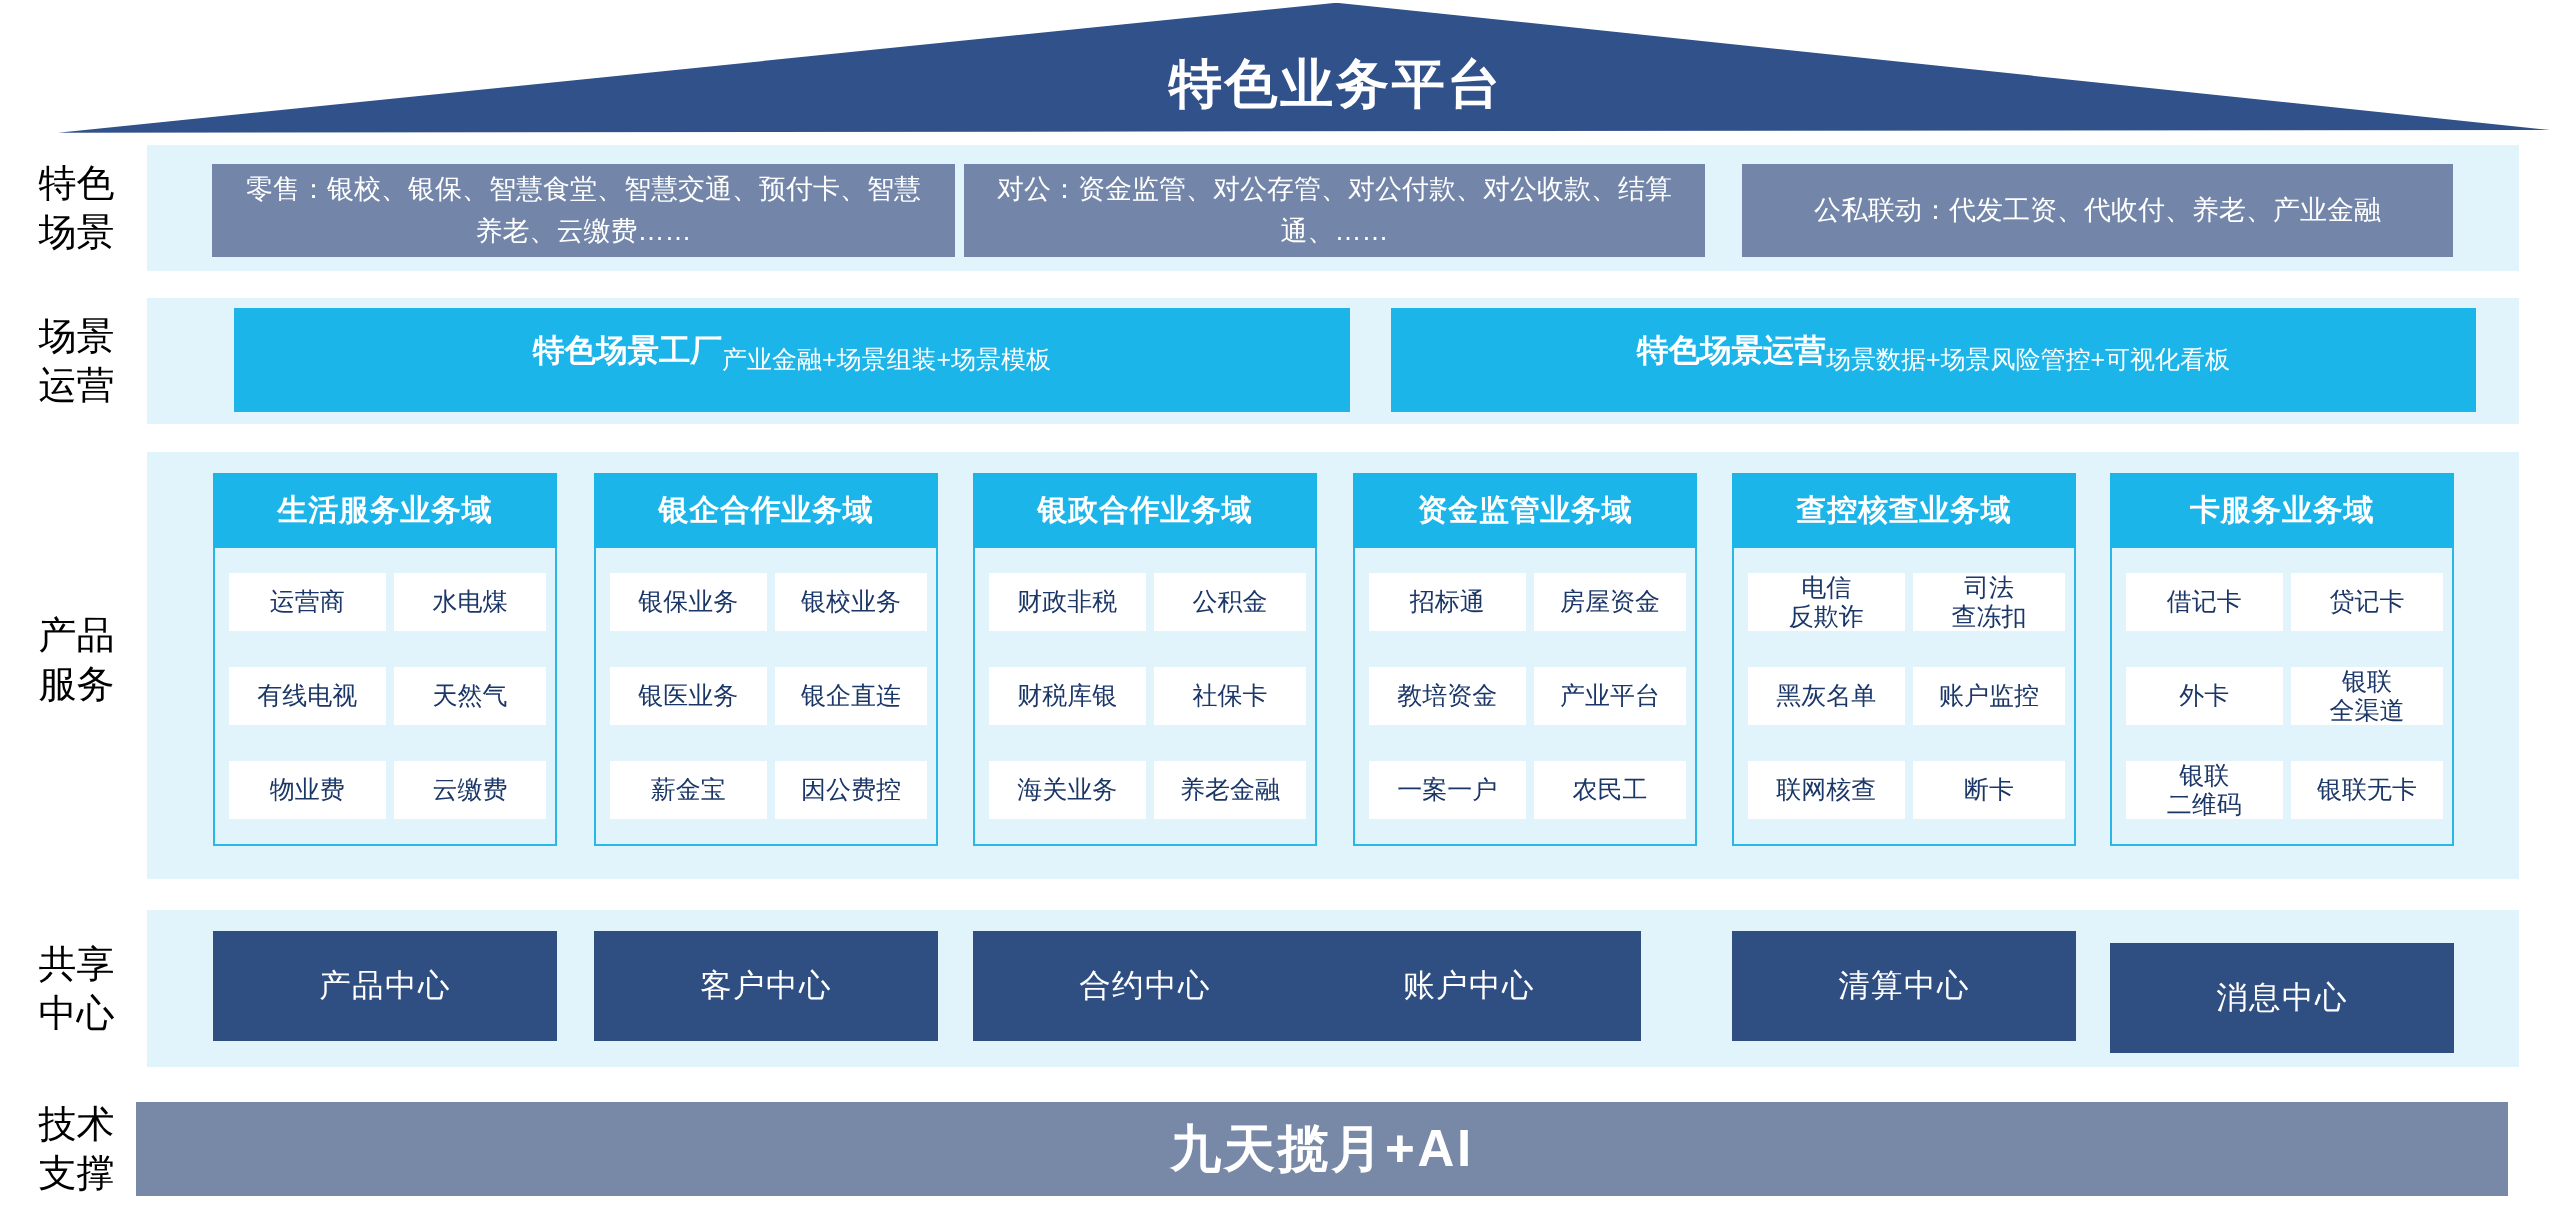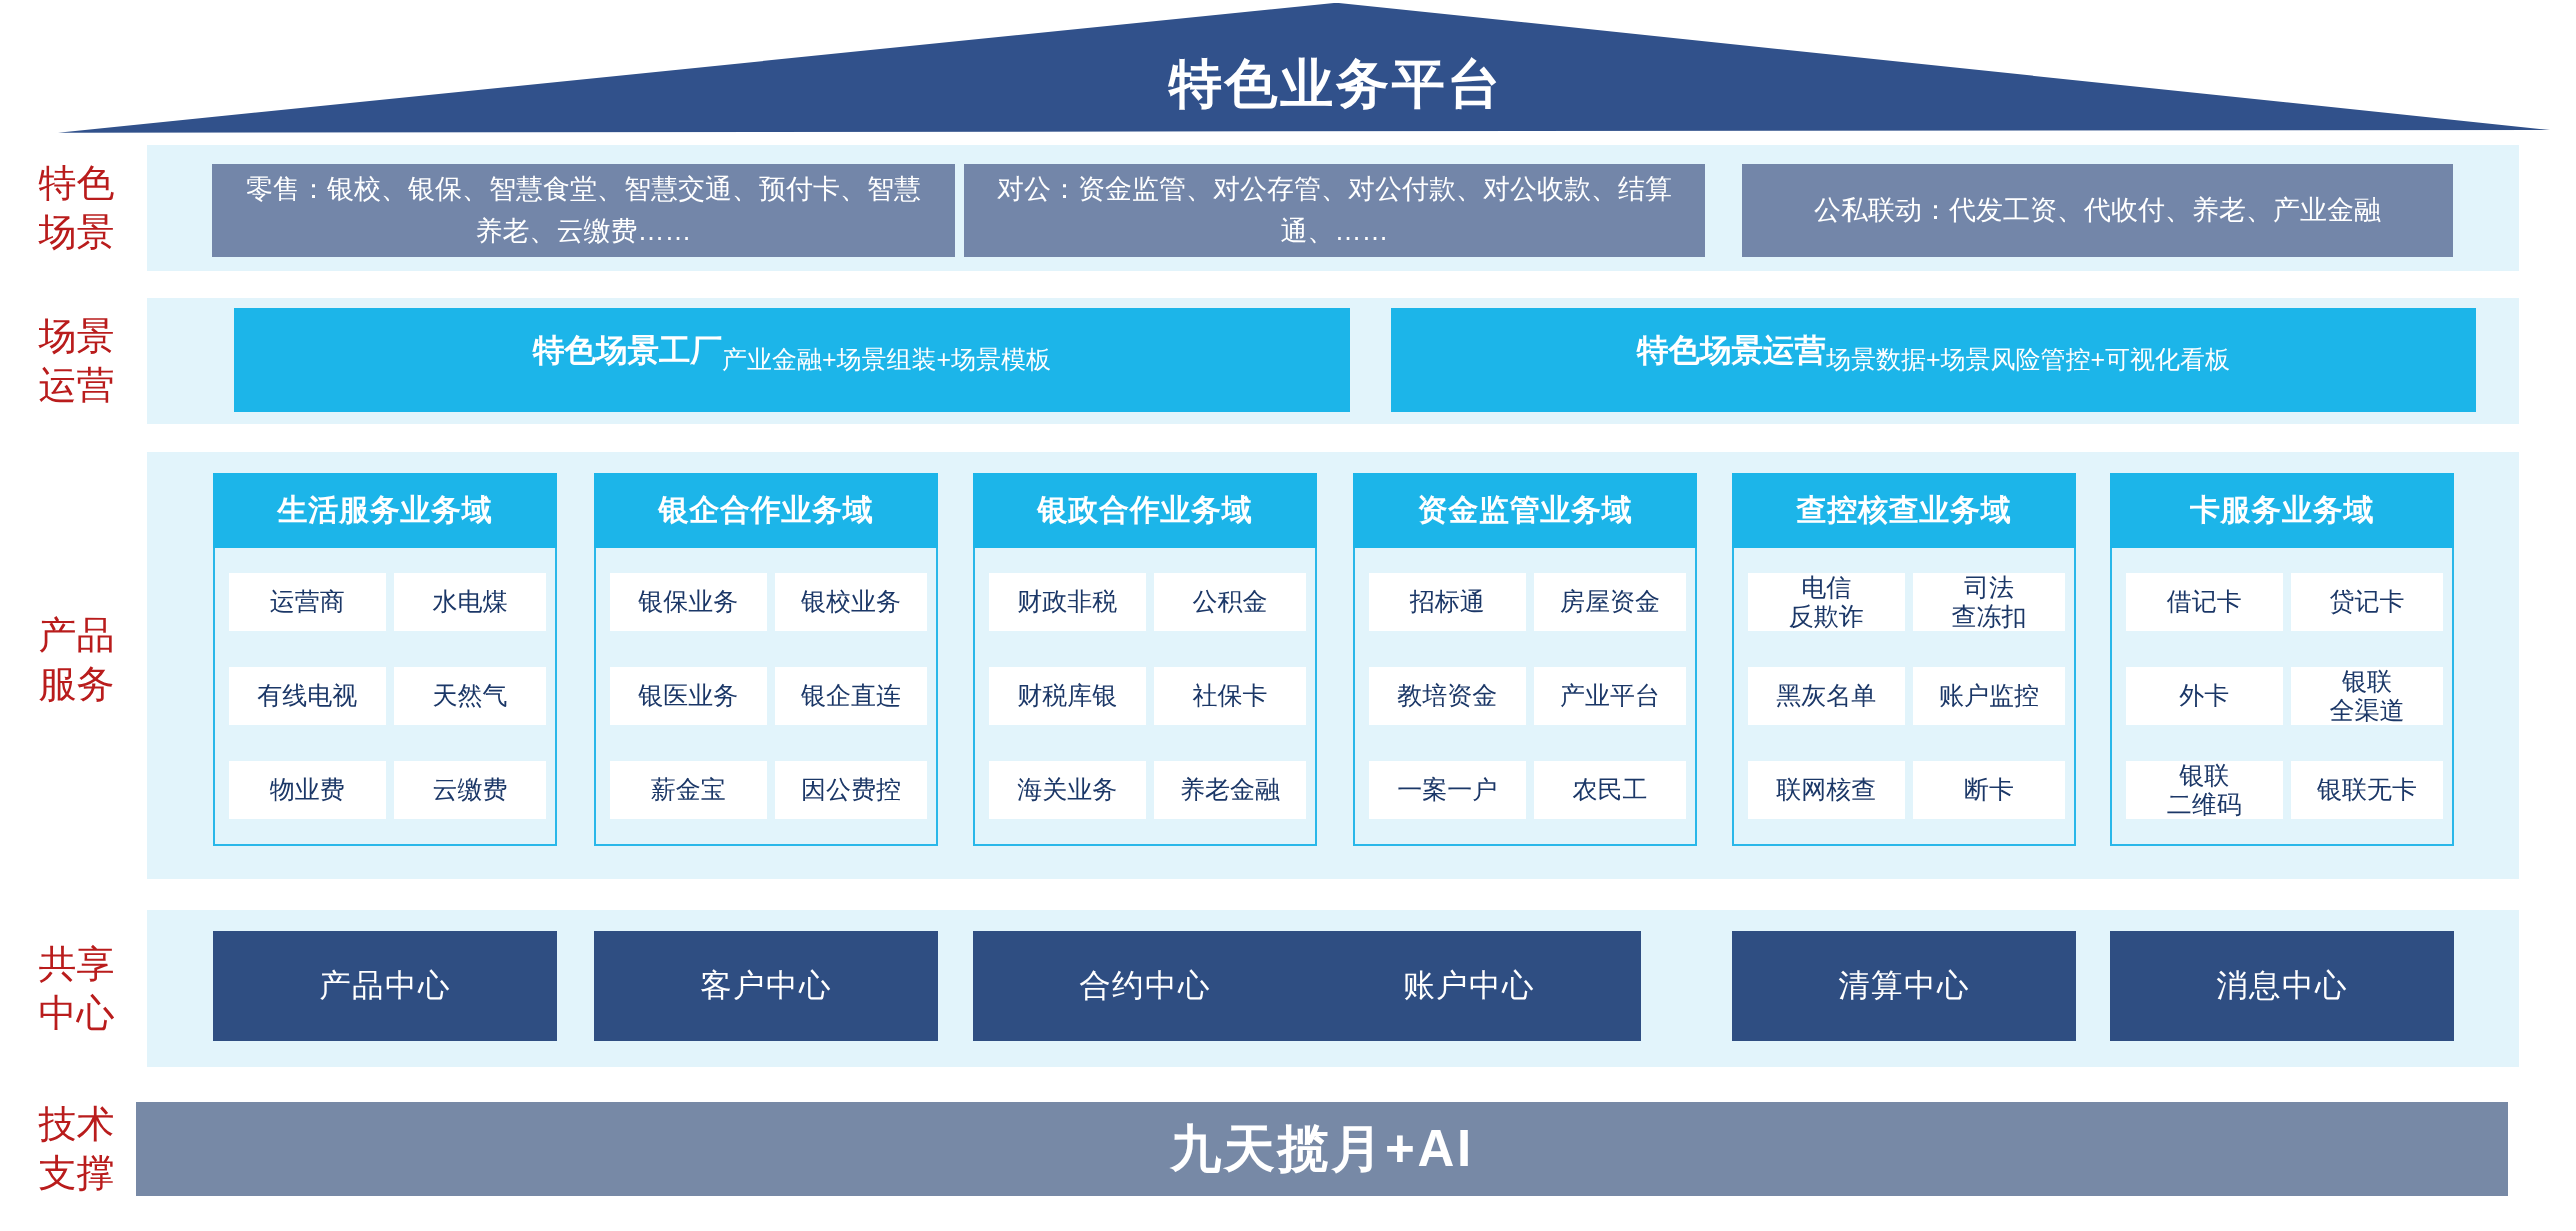--- a/index.html
+++ b/index.html
@@ -6,21 +6,21 @@
   #page{position:relative;width:2576px;height:1204px;background:#ffffff;overflow:hidden;
         font-family:"Liberation Sans",sans-serif;}
 
   
   .roof{position:absolute;left:58px;top:2.7px;width:2492px;height:134px;background:#31518B;
         clip-path:polygon(0% 97%,51.3% 0%,100% 95%);}
   .rooftitle{position:absolute;left:1336px;top:49px;transform:translateX(-50%);
         color:#ffffff;font-size:53px;font-weight:bold;letter-spacing:2.7px;white-space:nowrap;}
 
   
-  .sidelabel{position:absolute;left:15px;width:123px;color:#b91c1c;font-size:38px;
+  .sidelabel{position:absolute;left:15px;width:123px;color:#000000;font-size:38px;
         line-height:1.28;text-align:center;white-space:pre-line;}
 
   
   .band{position:absolute;left:147px;width:2372px;background:#E2F4FB;}
   #band-scenario{top:145px;height:126px;}
   #band-operation{top:298px;height:126px;}
   #band-product{top:452px;height:427px;}
   #band-shared{top:910px;height:157px;}
 
   
@@ -48,21 +48,21 @@
         grid-auto-rows:58px;row-gap:36px;padding:25px 8.2px 0 13.7px;}
   .cell{background:#ffffff;color:#1B3767;font-size:25px;line-height:1.15;
         display:flex;align-items:center;justify-content:center;text-align:center;white-space:pre-line;}
   #col-0{left:66px;} #col-1{left:447px;} #col-2{left:826px;}
   #col-3{left:1206px;} #col-4{left:1585px;} #col-5{left:1963px;}
 
   
   .center{position:absolute;top:21px;width:344px;height:110px;background:#2F4E82;color:#ffffff;
         font-size:31.5px;display:flex;align-items:center;justify-content:center;letter-spacing:1.4px;}
   #center-0{left:66px;} #center-1{left:447px;} #center-2{left:826px;}
-  #center-3{left:1150px;} #center-4{left:1585px;} #center-5{left:1963px;}
+  #center-3{left:1150px;} #center-4{left:1585px;} #center-5{left:1963px;margin-top:12px;}
 
   
   .techbar{position:absolute;left:136px;top:1102px;width:2372px;height:94px;background:#7789A6;
         color:#ffffff;font-size:51px;font-weight:bold;display:flex;align-items:center;
         justify-content:center;letter-spacing:2.7px;}
 </style>
 </head>
 <body>
 
 <div id="page">

